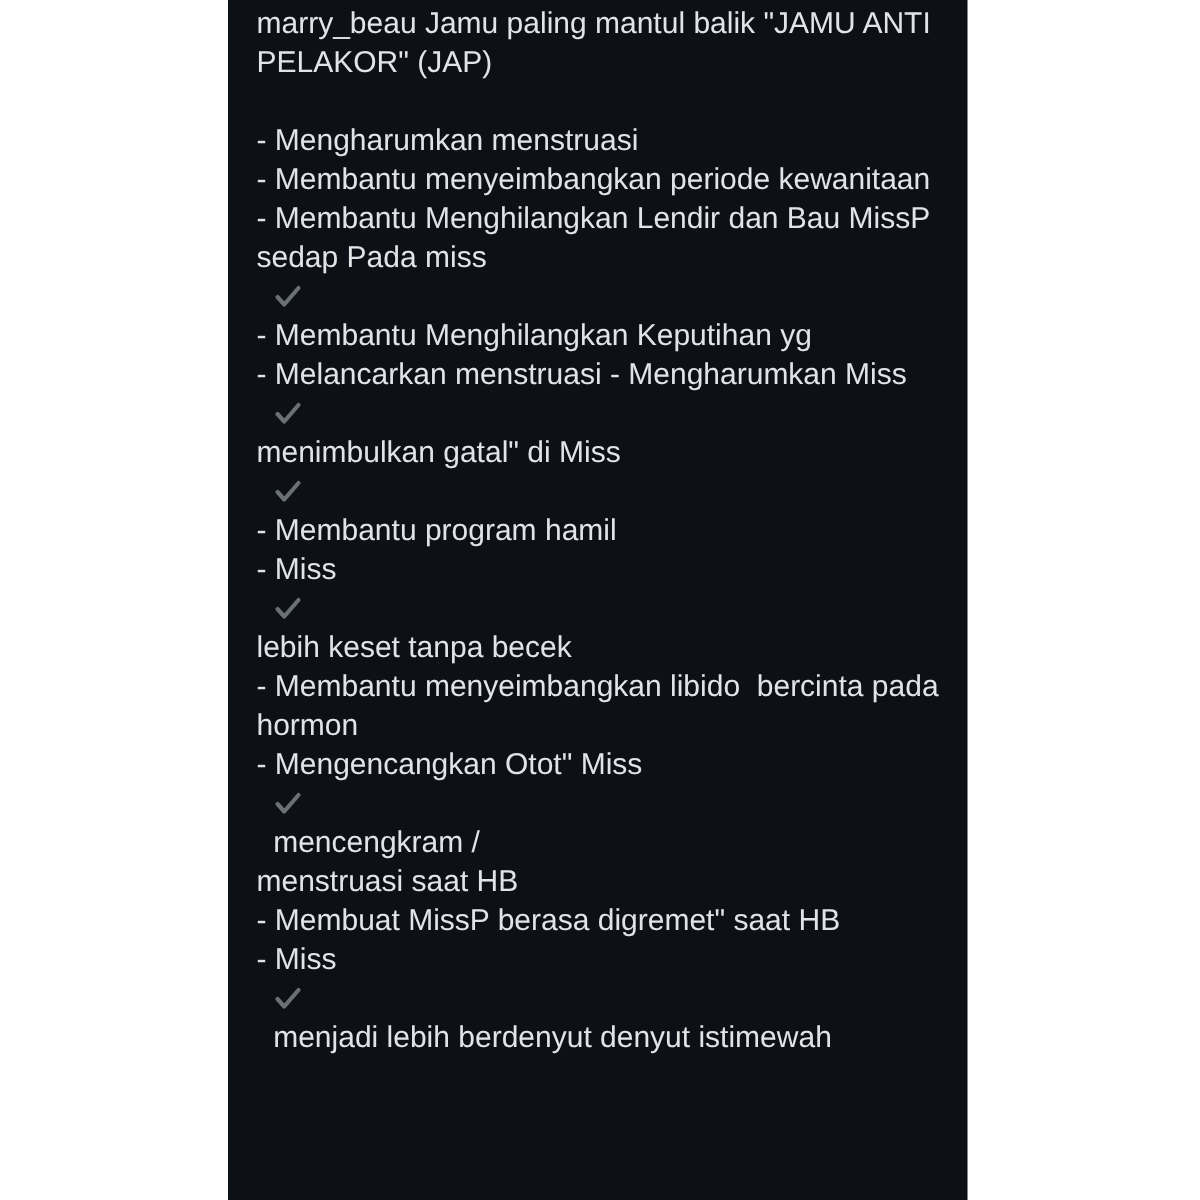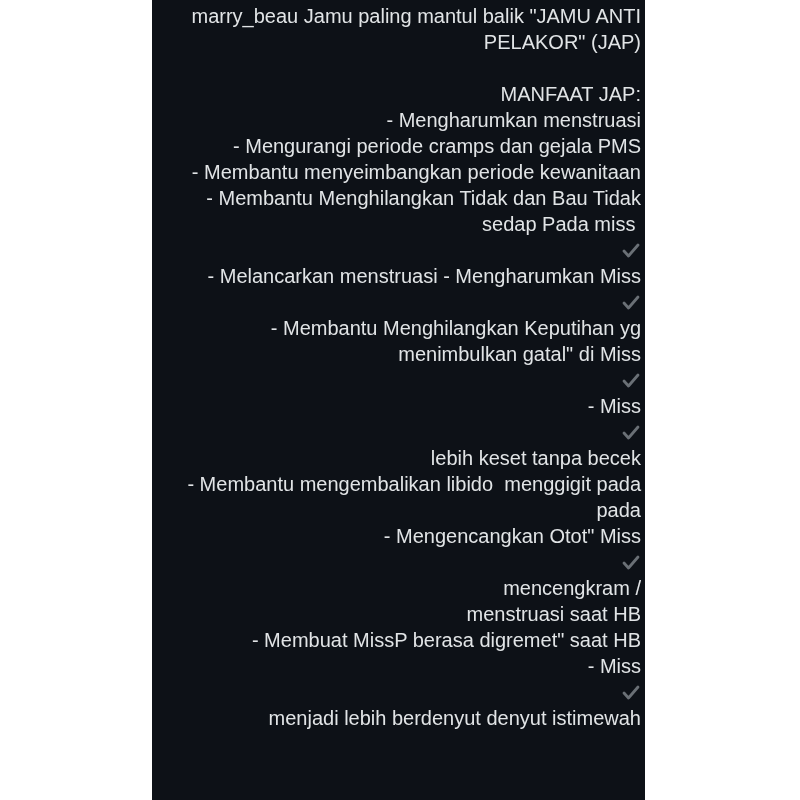--- a/index.html
+++ b/index.html
@@ -29,21 +29,20 @@
   .content {
     padding: 3px 4px 0 19px;
     color: var(--text-color, #e1e4e6);
     font-size: 20px;
     line-height: 26px;
     font-weight: 400;
   }
   .line {
     min-height: 26px;
     white-space: pre;
-    text-align: right;
   }
   .check {
     display: inline-block;
     width: 18px;
     height: 15px;
     margin: 0 1px;
     vertical-align: -1px;
   }
   .check svg {
     display: block;
@@ -53,48 +52,47 @@
 </style>
 </head>
 <body>
 
 <div class="page">
   <section class="panel">
     <div class="content">
         <div class="line">marry_beau Jamu paling mantul balik "JAMU ANTI</div>
         <div class="line">PELAKOR" (JAP)</div>
         <div class="line"></div>
-        <div class="line">MANFAAT JAP:</div>
         <div class="line">- Mengharumkan menstruasi</div>
-        <div class="line">- Mengurangi periode cramps dan gejala PMS</div>
         <div class="line">- Membantu menyeimbangkan periode kewanitaan</div>
-        <div class="line">- Membantu Menghilangkan Tidak dan Bau Tidak</div>
+        <div class="line">- Membantu Menghilangkan Lendir dan Bau MissP</div>
         <div class="line">sedap Pada miss 
   <span class="check"><svg viewBox="0 0 18 15" xmlns="http://www.w3.org/2000/svg">
               <path d="M2 8 L6.5 13 L16 2" fill="none" stroke="#6a7076" stroke-width="2.8" stroke-linecap="round" stroke-linejoin="round"></path>
             </svg></span>
 </div>
+        <div class="line">- Membantu Menghilangkan Keputihan yg</div>
         <div class="line">- Melancarkan menstruasi - Mengharumkan Miss
   <span class="check"><svg viewBox="0 0 18 15" xmlns="http://www.w3.org/2000/svg">
               <path d="M2 8 L6.5 13 L16 2" fill="none" stroke="#6a7076" stroke-width="2.8" stroke-linecap="round" stroke-linejoin="round"></path>
             </svg></span>
 </div>
-        <div class="line">- Membantu Menghilangkan Keputihan yg</div>
         <div class="line">menimbulkan gatal" di Miss
   <span class="check"><svg viewBox="0 0 18 15" xmlns="http://www.w3.org/2000/svg">
               <path d="M2 8 L6.5 13 L16 2" fill="none" stroke="#6a7076" stroke-width="2.8" stroke-linecap="round" stroke-linejoin="round"></path>
             </svg></span>
 </div>
+        <div class="line">- Membantu program hamil</div>
         <div class="line">- Miss
   <span class="check"><svg viewBox="0 0 18 15" xmlns="http://www.w3.org/2000/svg">
               <path d="M2 8 L6.5 13 L16 2" fill="none" stroke="#6a7076" stroke-width="2.8" stroke-linecap="round" stroke-linejoin="round"></path>
             </svg></span>
 lebih keset tanpa becek</div>
-        <div class="line">- Membantu mengembalikan libido  menggigit pada</div>
-        <div class="line">pada</div>
+        <div class="line">- Membantu menyeimbangkan libido  bercinta pada</div>
+        <div class="line">hormon</div>
         <div class="line">- Mengencangkan Otot" Miss
   <span class="check"><svg viewBox="0 0 18 15" xmlns="http://www.w3.org/2000/svg">
               <path d="M2 8 L6.5 13 L16 2" fill="none" stroke="#6a7076" stroke-width="2.8" stroke-linecap="round" stroke-linejoin="round"></path>
             </svg></span>
   mencengkram /</div>
         <div class="line">menstruasi saat HB</div>
         <div class="line">- Membuat MissP berasa digremet" saat HB</div>
         <div class="line">- Miss
   <span class="check"><svg viewBox="0 0 18 15" xmlns="http://www.w3.org/2000/svg">
               <path d="M2 8 L6.5 13 L16 2" fill="none" stroke="#6a7076" stroke-width="2.8" stroke-linecap="round" stroke-linejoin="round"></path>

